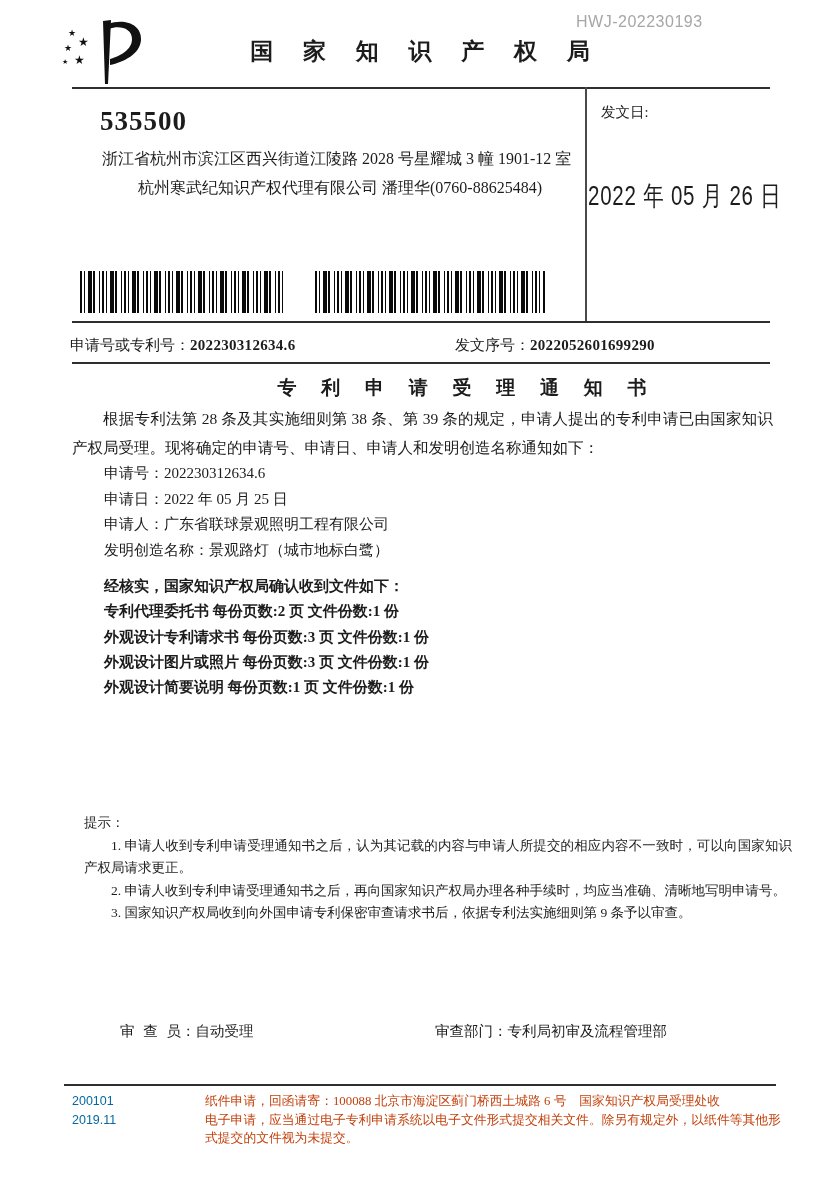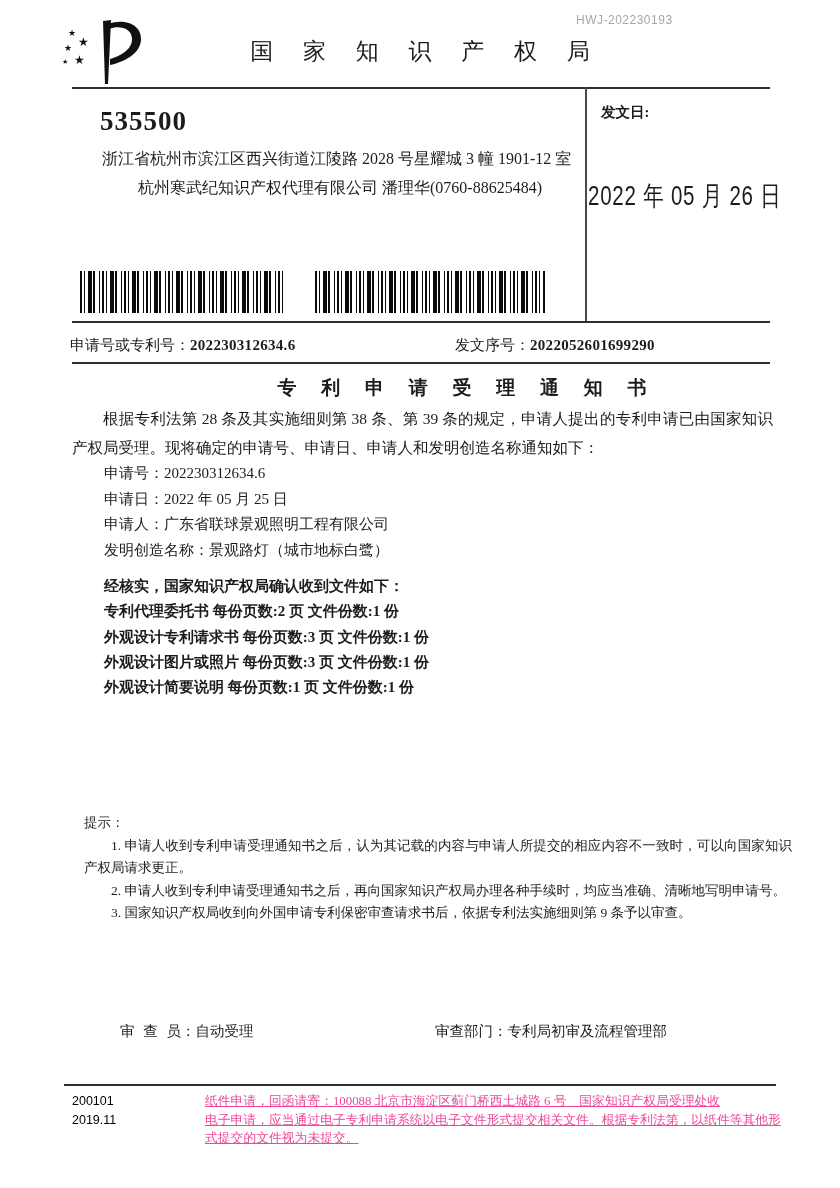--- a/index.html
+++ b/index.html
@@ -9,39 +9,39 @@
     margin:0 auto;
     background:#ffffff;
     font-family:"Liberation Serif","DejaVu Serif",serif;
     color:#1c1c1c;
     overflow:hidden;
   }
   .abs{position:absolute;}
   .ref-code{
     left:576px;top:13px;
     font-family:"Liberation Sans","DejaVu Sans",sans-serif;
-    font-size:12px;color:#a6a6a6;letter-spacing:.5px;
+    font-size:16px;color:#a6a6a6;letter-spacing:.5px;
   }
   .logo{left:58px;top:18px;width:100px;height:70px;}
   .head-title{
     left:0;width:840px;top:36px;
     text-align:center;
-    font-size:23px;font-weight:400;
+    font-size:23px;font-weight:700;
     letter-spacing:12px;text-indent:12px;
   }
   .rule{background:#2e2e2e;height:2px;}
   .rule-top{left:72px;top:87px;width:698px;}
   .rule-mid{left:72px;top:321px;width:698px;}
   .rule-num{left:72px;top:362px;width:698px;}
   .rule-foot{left:64px;top:1084px;width:712px;}
   .vline{left:585px;top:87px;width:2px;height:236px;background:#4a4a4a;position:absolute;}
   .postcode{left:100px;top:106px;font-size:27px;font-weight:700;letter-spacing:1px;}
   .addr1{left:102px;top:149px;font-size:16px;white-space:nowrap;}
   .addr2{left:138px;top:178px;font-size:16px;white-space:nowrap;}
-  .issue-label{left:601px;top:103px;font-size:14.5px;font-weight:bold;}
+  .issue-label{left:601px;top:103px;font-size:14.5px;}
   .issue-date{
     left:588px;top:178px;font-size:27px;white-space:nowrap;
     font-family:"Liberation Sans","DejaVu Sans",sans-serif;
     transform:scaleX(0.76);transform-origin:left top;letter-spacing:1px;
   }
   .barcode{
     top:271px;height:42px;position:absolute;
     background:repeating-linear-gradient(90deg,
       #0a0a0a 0px,#0a0a0a 2px,#fff 2px,#fff 4px,
       #0a0a0a 4px,#0a0a0a 5px,#fff 5px,#fff 8px,
@@ -66,23 +66,23 @@
   }
   .fields{left:104px;top:461px;font-size:15px;line-height:25.5px;}
   .received{left:104px;top:574px;font-size:15px;line-height:25.3px;font-weight:bold;}
   .tips{left:84px;top:812px;width:708px;font-size:13.5px;line-height:22.5px;}
   .tips p{margin:0;text-indent:2em;text-align:justify;}
   .tips .tips-label{text-indent:0;}
   .signrow{top:1022px;font-size:14.5px;white-space:nowrap;}
   .sign-left{left:120px;font-family:Liberation Mono, monospace;}
   .sign-right{left:435px;}
   .foot-codes{left:72px;top:1092px;font-size:12.5px;line-height:18.5px;
-    font-family:"Liberation Sans","DejaVu Sans",sans-serif;color:#000000;}
+    font-family:"Liberation Sans","DejaVu Sans",sans-serif;color:#0369a1;}
   .foot-text{left:205px;top:1092px;width:578px;font-size:12.8px;line-height:18.5px;
-    text-align:left;color:#ec4899;text-decoration:underline;}
+    text-align:left;color:#c2410c;}
   .foot-text p{margin:0;}
 </style>
 </head>
 <body>
 
 <div class="page">
 
   <div class="abs ref-code">HWJ-202230193</div>
 
   <div class="abs logo">
@@ -156,16 +156,16 @@
   </div>
 
   <div class="abs rule rule-foot"></div>
 
   <div class="abs foot-codes">
     <div>200101</div>
     <div>2019.11</div>
   </div>
   <div class="abs foot-text">
     <p>纸件申请，回函请寄：100088  北京市海淀区蓟门桥西土城路 6 号　国家知识产权局受理处收</p>
-    <p>电子申请，应当通过电子专利申请系统以电子文件形式提交相关文件。根据专利法第，以纸件等其他形式提交的文件视为未提交。</p>
+    <p>电子申请，应当通过电子专利申请系统以电子文件形式提交相关文件。除另有规定外，以纸件等其他形式提交的文件视为未提交。</p>
   </div>
 
 </div>
 
 </body></html>

